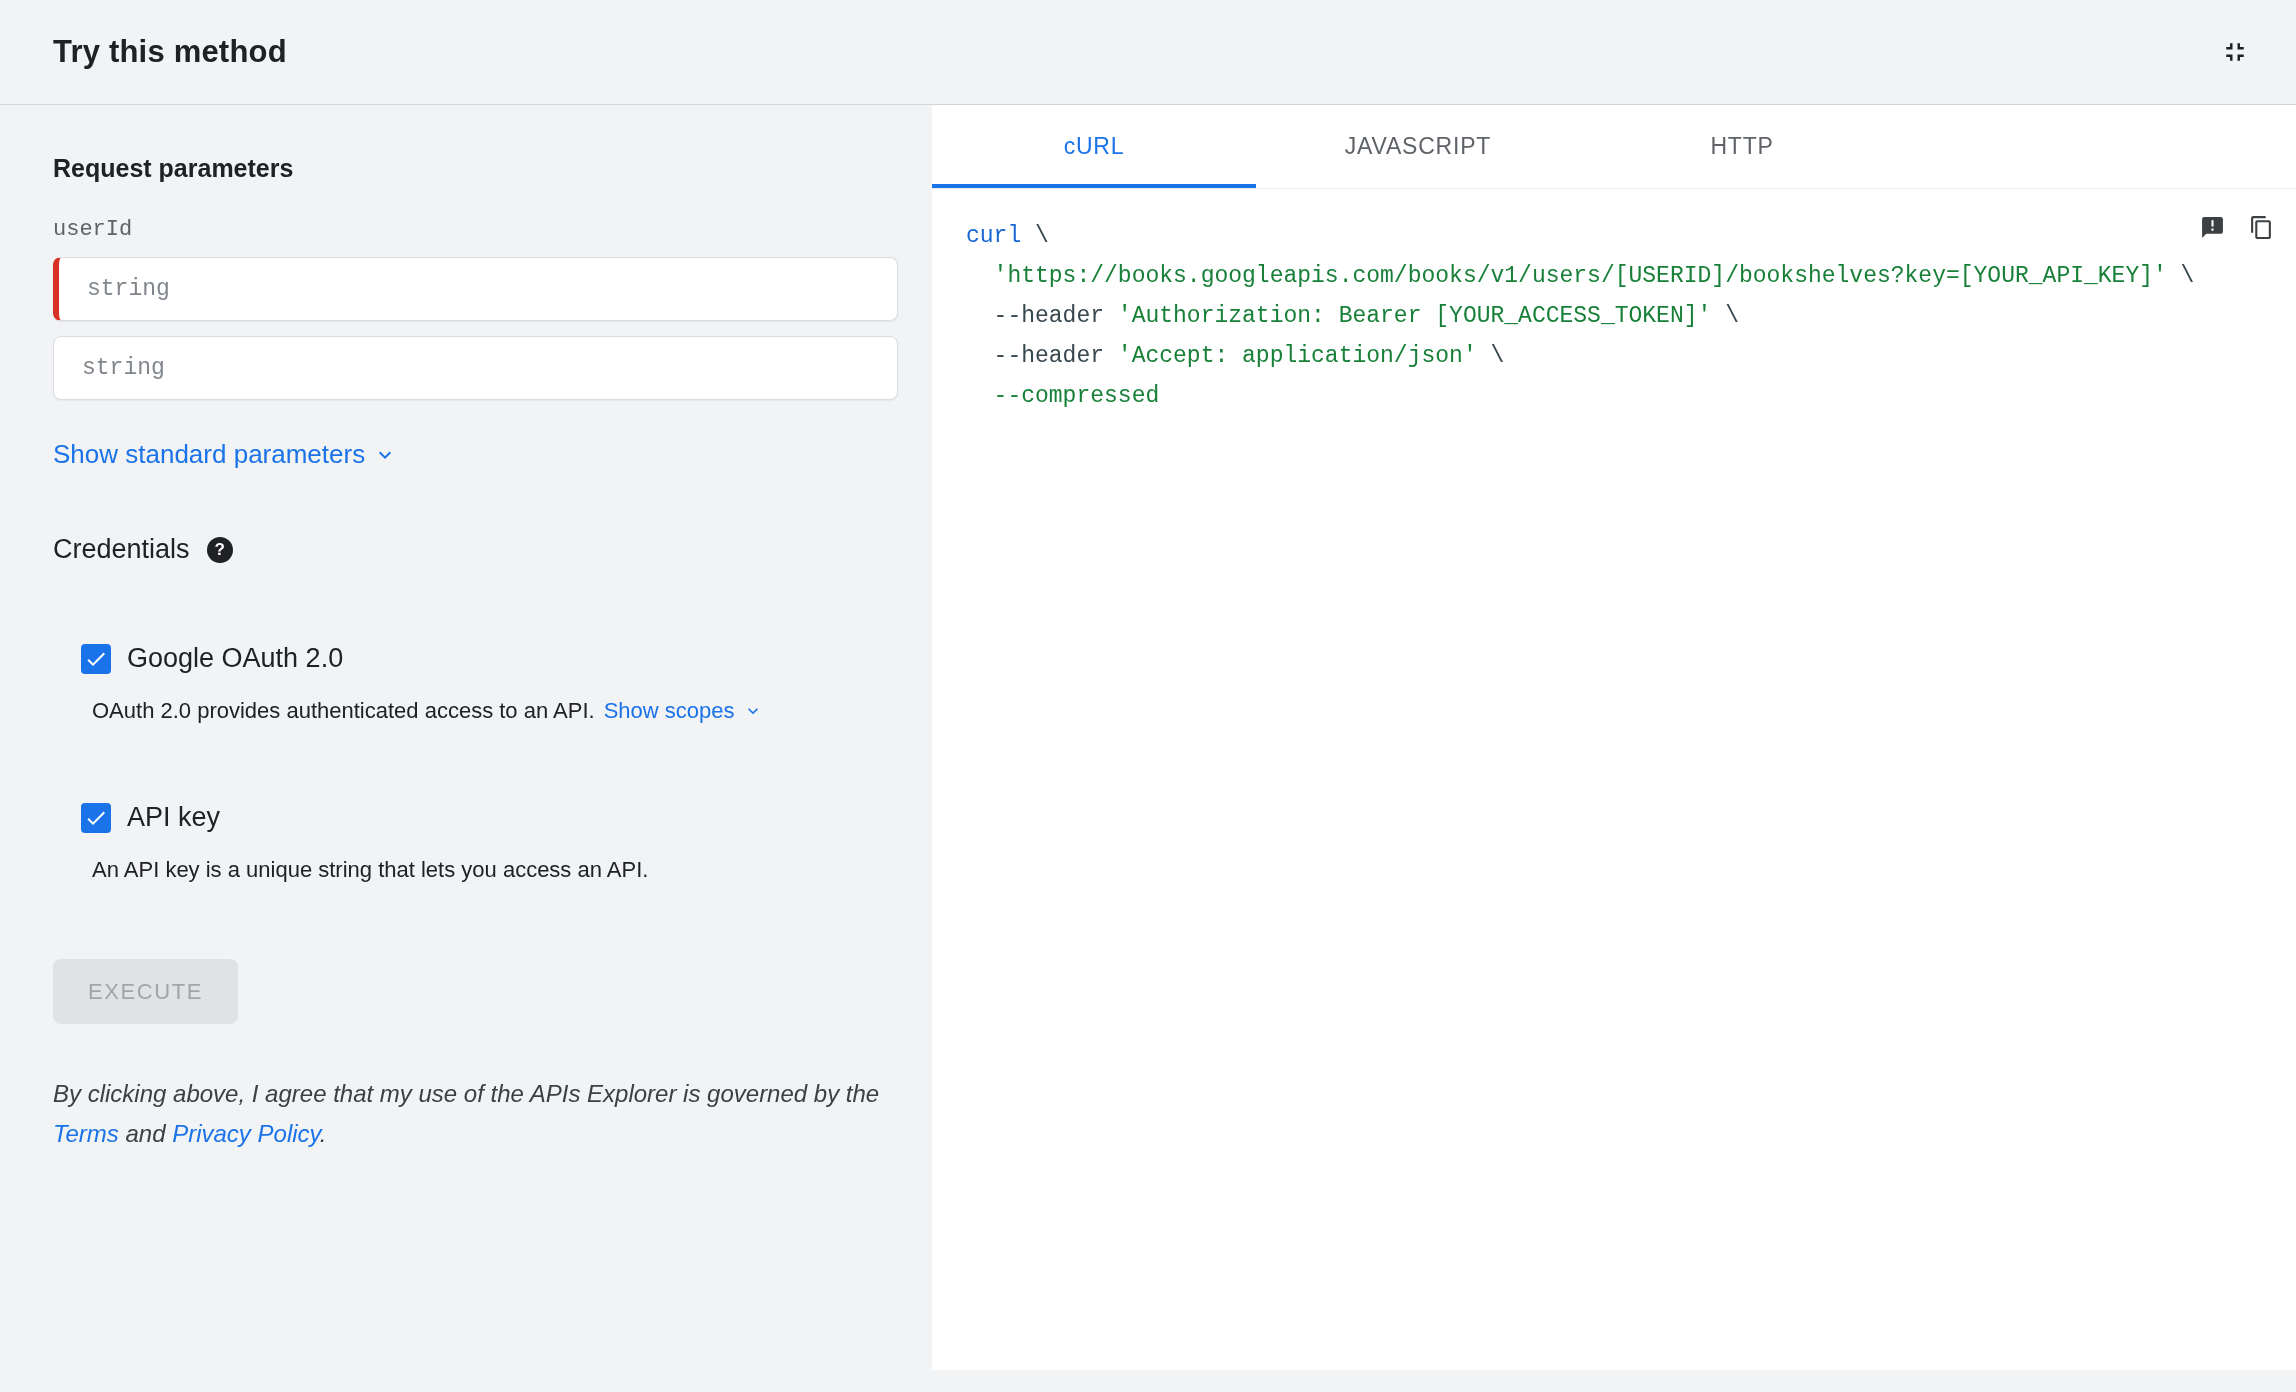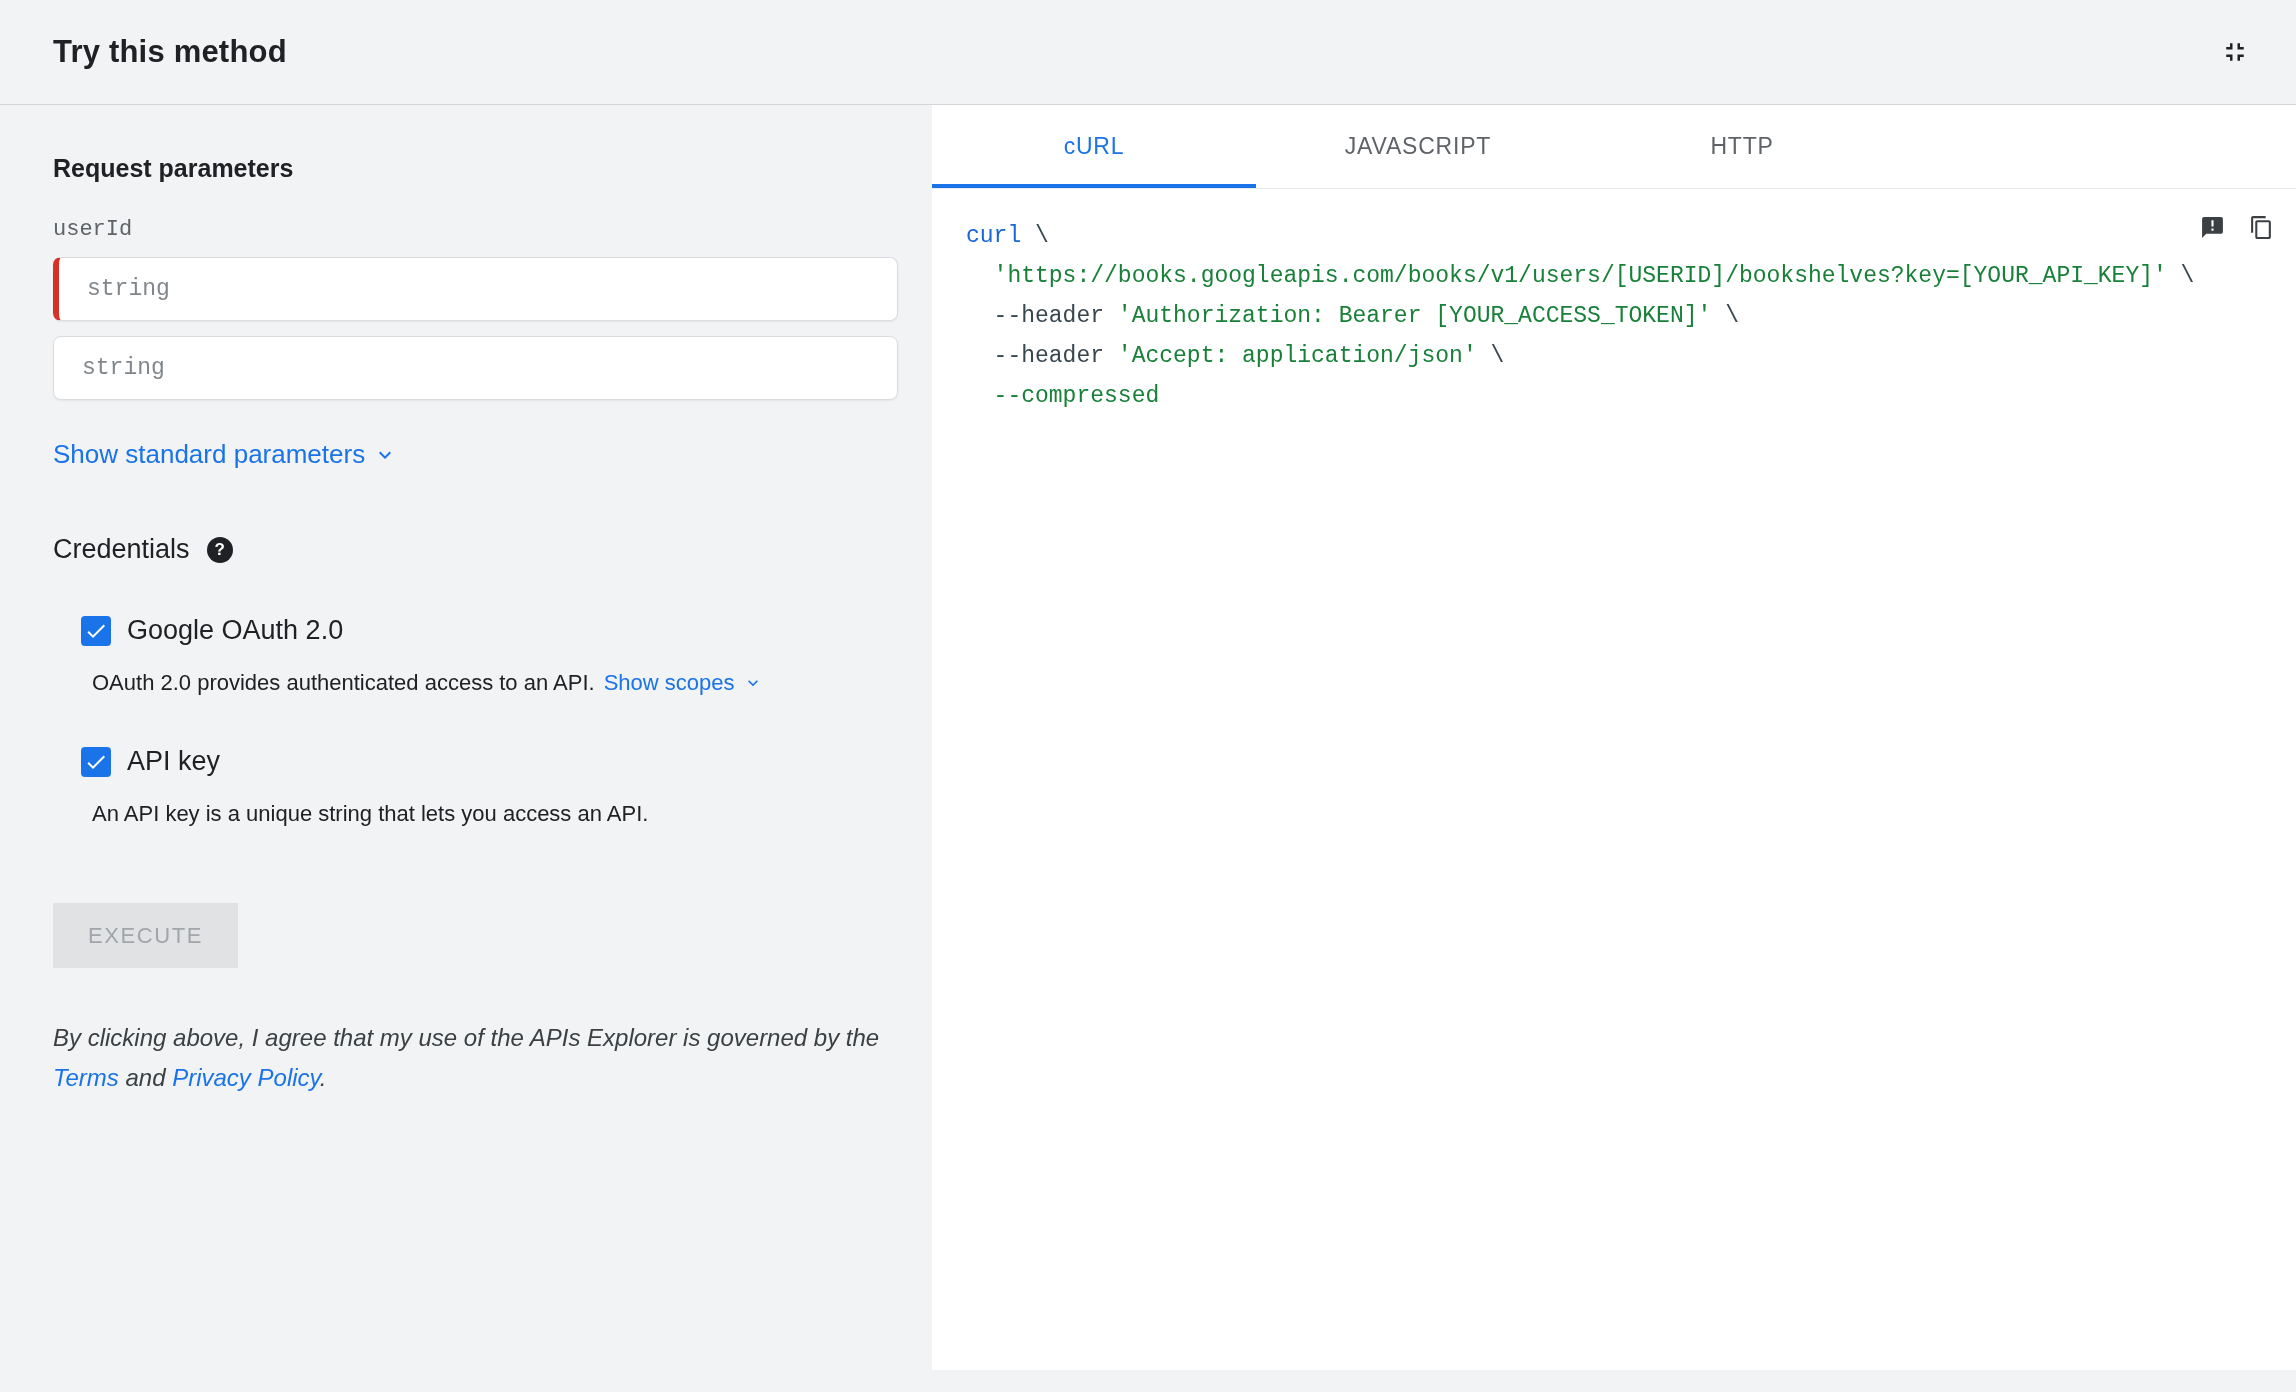--- a/index.html
+++ b/index.html
@@ -64,39 +64,39 @@
   .credentials-row { margin-top:64px; display:flex; align-items:center; gap:17px; }
   .cred-title { font-size:27px; font-weight:400; }
   .help-icon {
     width:26px; height:26px; border-radius:50%;
     background:#202124; color:#fff;
     font-size:17px; font-weight:700;
     display:flex; align-items:center; justify-content:center;
     cursor:pointer; user-select:none;
   }
 
-  .checkbox-row { margin-top:50px; display:flex; align-items:center; gap:16px;padding-left:28px; }
+  .checkbox-row { margin-top:78px; display:flex; align-items:center; gap:16px;padding-left:28px; }
   .checkbox {
     width:30px; height:30px; border-radius:4px;
     background:var(--accent-blue, #1a73e8);
     display:flex; align-items:center; justify-content:center;
     cursor:pointer;
   }
   .checkbox-label { font-size:27px; color:#202124; }
   .cred-desc {
     margin:24px 0 0 39px;
     font-size:22px; color:#202124;
     display:flex; align-items:center; flex-wrap:wrap;
   }
   .cred-desc .link-row { margin-left:9px; font-size:22px; }
 
   .execute-btn {
     margin-top:76px;
     width:185px; height:65px;
-    background:#e1e2e4; border:none; border-radius:0;
+    background:#e1e2e4; border:none; border-radius:8px;
     color:#a1a5aa; font-family:inherit;
     font-size:22px; letter-spacing:1.6px;
     cursor:default;
   }
 
   .disclaimer {
     margin-top:50px; max-width:850px;
     font-size:24px; font-style:italic; color:#3c4043;
     line-height:40px;
   }

